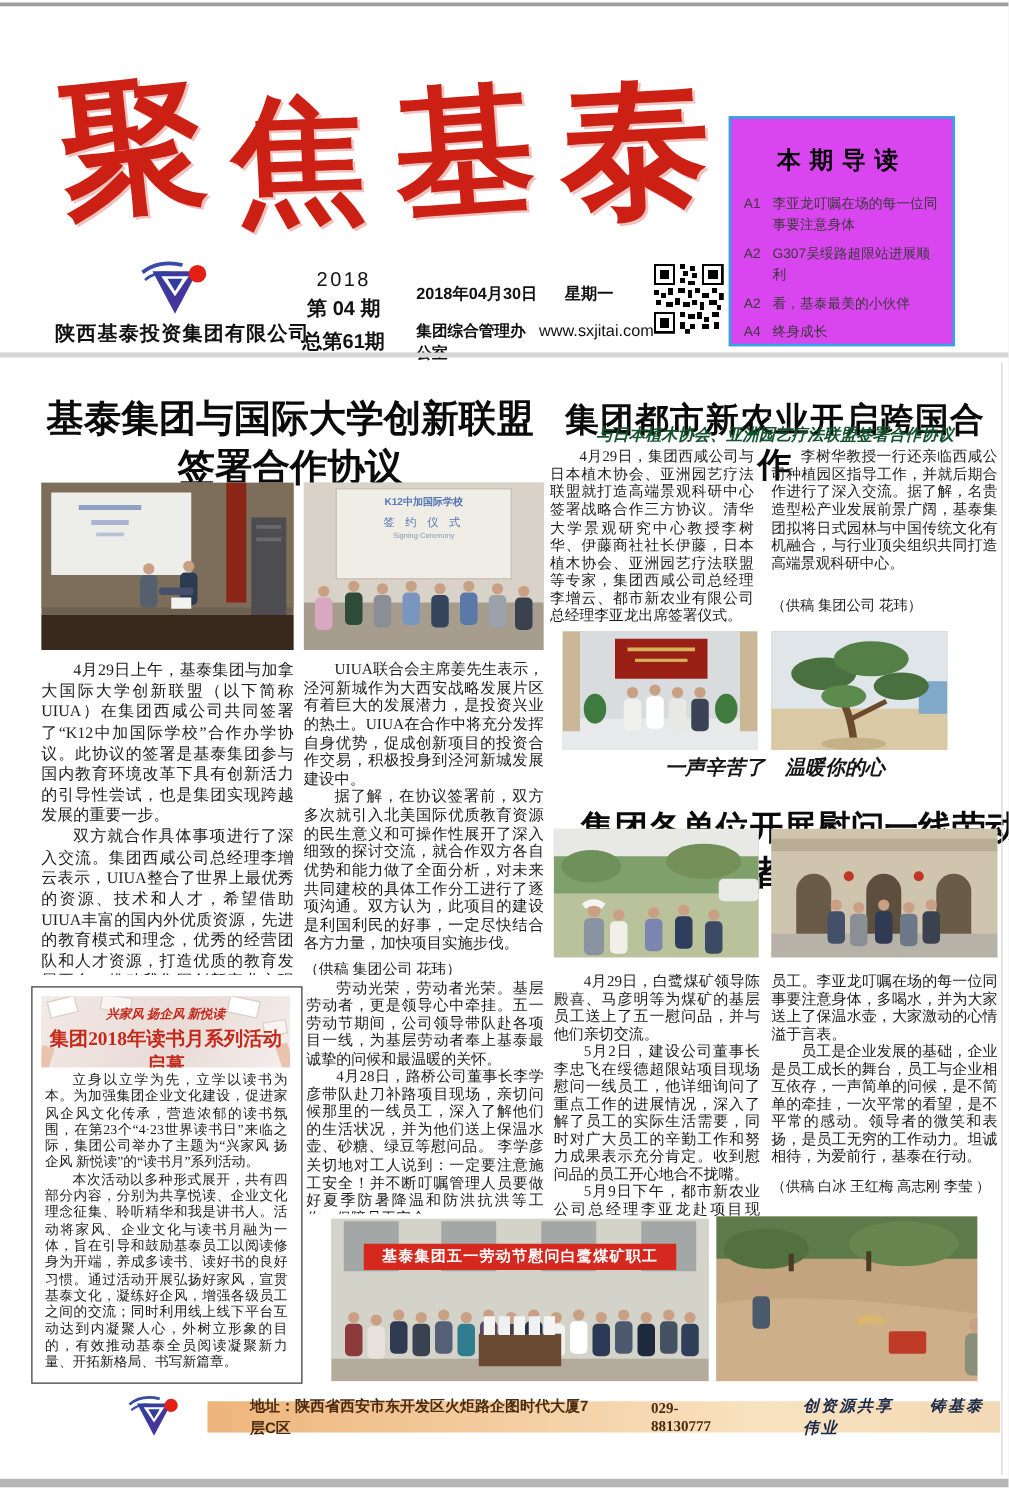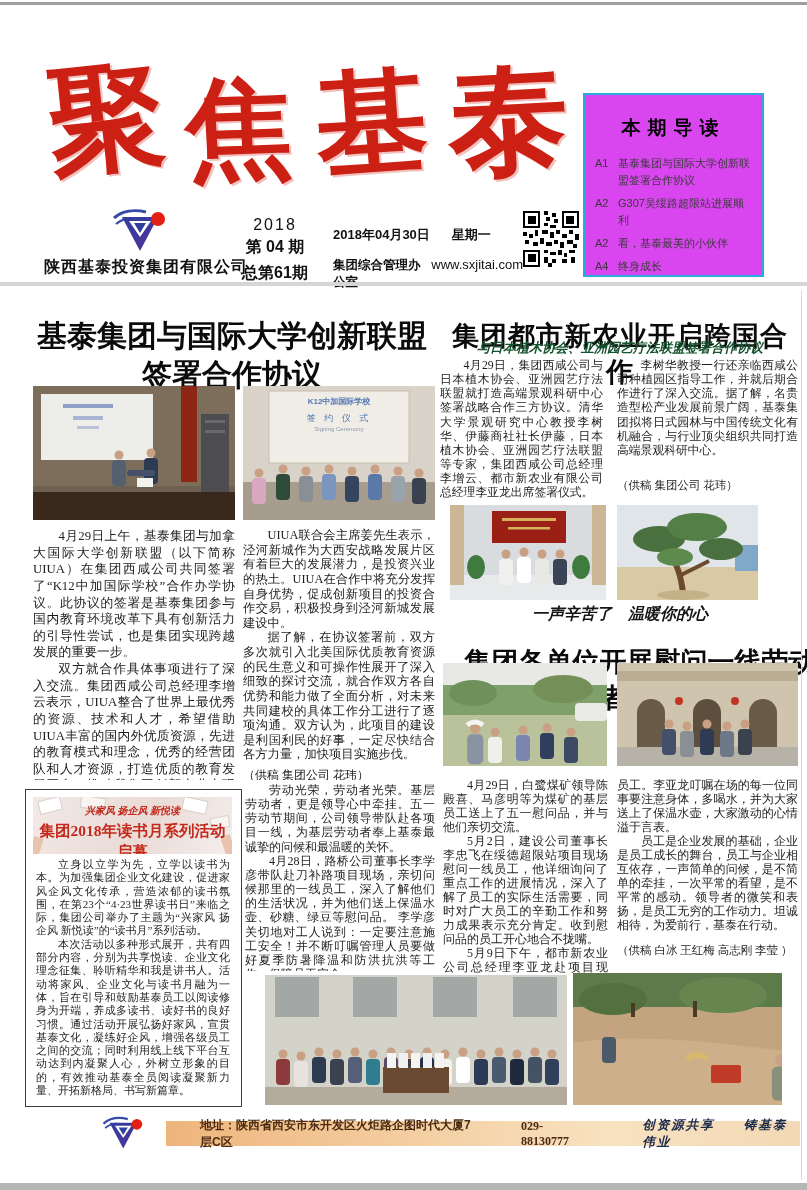--- a/index.html
+++ b/index.html
@@ -179,21 +179,21 @@
           <rect x="2.5" y="22.5" width="4" height="4" fill="#000"></rect>
         <path fill="#000" d="M11 0h2v2h-2zM15 1h2v2h-2zM12 3h2v2h-2zM16 4h2v2h-2zM11 6h2v2h-2zM14 7h3v2h-3zM0 11h2v2H0zM3 12h2v2H3zM6 10h2v3H6zM10 10h3v2h-3zM14 11h2v3h-2zM17 10h2v2h-2zM20 12h3v2h-3zM24 10h2v2h-2zM27 12h2v3h-2zM1 15h2v2H1zM5 16h3v2H5zM9 14h2v3H9zM12 16h3v2h-3zM16 15h2v2h-2zM19 16h2v3h-2zM23 15h3v2h-3zM26 17h2v2h-2zM11 20h2v2h-2zM14 21h3v2h-3zM18 20h2v3h-2zM21 22h2v2h-2zM24 20h3v2h-3zM11 24h2v3h-2zM15 25h2v2h-2zM20 25h3v2h-3zM25 24h2v3h-2zM13 27h2v2h-2z"></path>
       </svg>
     </div>
 
     <aside class="abs digest">
       <div class="digest-title">本期导读</div>
       <div class="digest-list">
         <div class="digest-item">
           <span class="digest-code">A1</span>
-          <span>基泰集团与国际大学创新联盟签署合作协议</span>
+          <span>李亚龙叮嘱在场的每一位同事要注意身体</span>
         </div>
         <div class="digest-item">
           <span class="digest-code">A2</span>
           <span>G307吴绥路超限站进展顺利</span>
         </div>
         <div class="digest-item">
           <span class="digest-code">A2</span>
           <span>看，基泰最美的小伙伴</span>
         </div>
         <div class="digest-item">
@@ -389,20 +389,21 @@
         <use href="#person" x="252" y="92" color="#1f2a3e"></use>
         <use href="#person" x="270" y="90" color="#445264"></use>
         <use href="#person" x="287" y="92" color="#31405a"></use>
         <rect x="118" y="92" width="66" height="26" fill="#6a4a30"></rect>
         <rect x="122" y="78" width="9" height="15" fill="#f4f4f2"></rect>
         <rect x="134" y="78" width="9" height="15" fill="#eef0f2"></rect>
         <rect x="146" y="78" width="9" height="15" fill="#f4f4f2"></rect>
         <rect x="158" y="78" width="9" height="15" fill="#eef0f2"></rect>
         <rect x="170" y="78" width="9" height="15" fill="#f4f4f2"></rect>
       </svg>
+      <div class="banner-strip">基泰集团五一劳动节慰问白鹭煤矿职工</div>
     </div>
 
     <div class="abs photo ph-field">
       <svg viewBox="0 0 209 132" preserveAspectRatio="none">
         <rect width="209" height="132" fill="#c2a47e"></rect>
         <rect x="0" y="0" width="209" height="34" fill="#5d7a4a"></rect>
         <ellipse cx="40" cy="26" rx="34" ry="16" fill="#52713f"></ellipse>
         <ellipse cx="150" cy="22" rx="44" ry="18" fill="#66854f"></ellipse>
         <rect x="58" y="30" width="4" height="14" fill="#4a3a26"></rect>
         <rect x="120" y="28" width="4" height="16" fill="#4a3a26"></rect>

